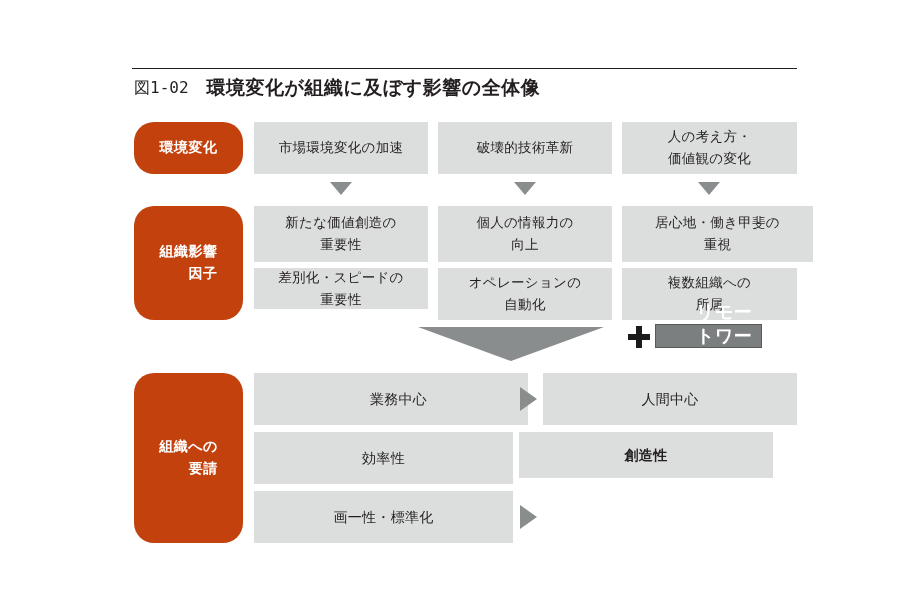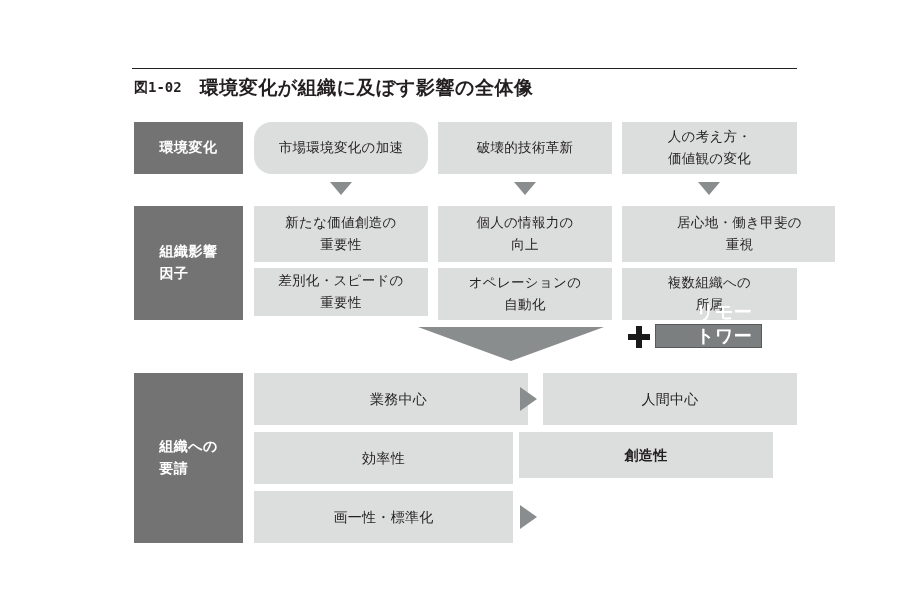--- a/index.html
+++ b/index.html
@@ -40,39 +40,40 @@
     display: flex;
     align-items: center;
     font-size: 19px;
     font-weight: bold;
     letter-spacing: 0.5px;
     color: #231f20;
     white-space: pre;
   }
   .fig-title .tnum {
     font-family: "DejaVu Sans Mono", "Liberation Mono", monospace;
-    font-size: 14px;
-    font-weight: bold;
+    font-size: 16px;
+    font-weight: normal;
     letter-spacing: 0px;
   }
   .fig-title .tsep { display: inline-block; width: 18px; }
 
   
   .lbl-box {
     position: absolute;
-    background: #737373;
+    background: #c2410c;
     color: #ffffff;
     display: flex;
     align-items: center;
     justify-content: center;
-    text-align: left;
+    text-align: right;
     font-size: 14px;
     font-weight: bold;
     line-height: 1.55;
     letter-spacing: 0.5px;
+    border-radius: 20px;
   }
   .cell-box {
     position: absolute;
     background: #dcdedd;
     color: #231f20;
     display: flex;
     align-items: center;
     justify-content: center;
     text-align: center;
     font-size: 13.5px;
@@ -159,35 +160,35 @@
 
   <div class="title-rule"></div>
   <div class="fig-title">
     <span class="tnum">図1-02</span>
     <span class="tsep"></span>
     <span>環境変化が組織に及ぼす影響の全体像</span>
   </div>
 
   <div class="lbl-box" style="left:134px; top:122px; width:109px; height:52px;">環境変化</div>
 
-  <div class="cell-box" style="left:254px; top:122px; width:174px; height:52px;border-radius:18px;">市場環境変化の加速</div>
+  <div class="cell-box" style="left:254px; top:122px; width:174px; height:52px;">市場環境変化の加速</div>
   <div class="cell-box" style="left:438px; top:122px; width:174px; height:52px;">破壊的技術革新</div>
   <div class="cell-box" style="left:622px; top:122px; width:175px; height:52px;">人の考え方・<br>価値観の変化</div>
 
   <div class="tri-down" style="left:330px; top:182px;"></div>
   <div class="tri-down" style="left:514px; top:182px;"></div>
   <div class="tri-down" style="left:698px; top:182px;"></div>
 
   <div class="lbl-box" style="left:134px; top:206px; width:109px; height:114px;">組織影響<br>因子</div>
 
   <div class="cell-box" style="left:254px; top:206px; width:174px; height:56px;">新たな価値創造の<br>重要性</div>
   <div class="cell-box" style="left:438px; top:206px; width:174px; height:56px;">個人の情報力の<br>向上</div>
-  <div class="cell-box" style="left:622px; top:206px; width:191px; height:56px;padding-left:22px;">居心地・働き甲斐の<br>重視</div>
-
-  <div class="cell-box" style="left:254px; top:268px; width:174px; height:48px;">差別化・スピードの<br>重要性</div>
+  <div class="cell-box" style="left:622px; top:206px; width:191px; height:56px;">居心地・働き甲斐の<br>重視</div>
+
+  <div class="cell-box" style="left:254px; top:268px; width:174px; height:41px;">差別化・スピードの<br>重要性</div>
   <div class="cell-box" style="left:438px; top:268px; width:174px; height:52px;">オペレーションの<br>自動化</div>
   <div class="cell-box" style="left:622px; top:268px; width:175px; height:52px;">複数組織への<br>所属</div>
 
   <div class="big-arrow">
     <svg width="186" height="34" viewBox="0 0 186 34" xmlns="http://www.w3.org/2000/svg">
       <polygon points="0,0 186,0 93,34" fill="#8a8d8e"></polygon>
     </svg>
   </div>
 
   <div class="plus-sign"></div>

